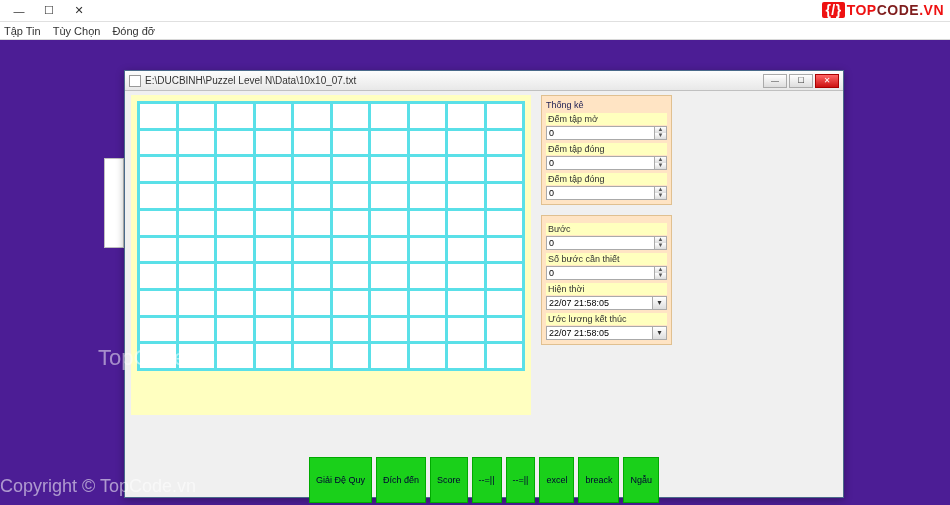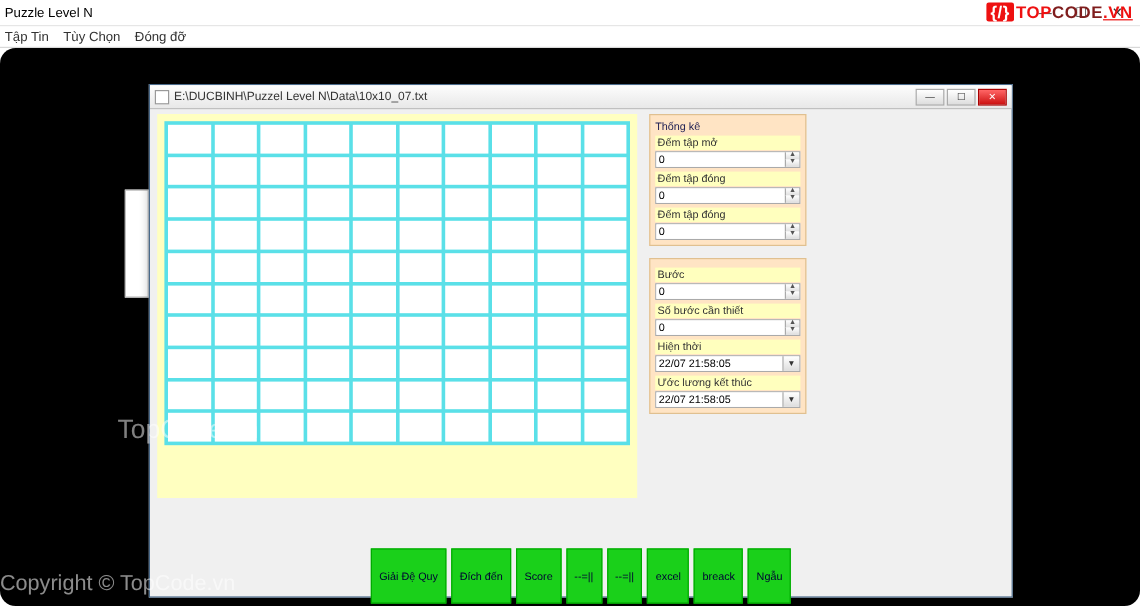--- a/index.html
+++ b/index.html
@@ -5,24 +5,24 @@
 * { box-sizing: border-box; margin: 0; padding: 0; font-family: "Segoe UI", Tahoma, sans-serif; }
 body { width: 950px; height: 505px; background: #fff; overflow: hidden; position: relative; }
 
 .outer-titlebar { height: 22px; background: #fff; border-bottom: 1px solid #e0e0e0; display: flex; align-items: center; padding: 0 4px; font-size: 11px; }
 .outer-titlebar .title { flex: 1; }
 .outer-titlebar .wbtn { width: 30px; text-align: center; font-size: 11px; color: #333; cursor: default; }
 
 .menubar { height: 18px; background: #fff; display: flex; align-items: center; padding: 0 4px; font-size: 11px; color: #333; border-bottom: 1px solid #d8d8d8; }
 .menubar span { margin-right: 12px; }
 
-.mdi { position: absolute; left: 0; right: 0; top: 40px; bottom: 0; background: #000000; border-radius: 13px; }
+.mdi { position: absolute; left: 0; right: 0; top: 40px; bottom: 0; background: #4c1d95; }
 
 .brand { position: absolute; right: 6px; top: 2px; font-size: 14px; font-weight: 700; letter-spacing: .5px; }
-.brand .tc1 { color: #e11; } .brand .tc2 { color: #7f1d1d; } .brand .tc3 { color: #e11; text-decoration: underline; }
+.brand .tc1 { color: #e11; } .brand .tc2 { color: #7f1d1d; } .brand .tc3 { color: #e11; }
 .brand .brace { display:inline-block; background:#e11; color:#fff; padding:0 3px; border-radius:2px; margin-right:2px; font-weight:900; }
 
 .wm1 { position: absolute; left: 98px; top: 290px; font-size: 22px; color: rgba(255,255,255,.5); font-weight: 500; z-index: 500; pointer-events:none;margin-top:15px; }
 .wm2 { position: absolute; left: 0; right: 0; bottom: 8px; font-size: 18px; color: rgba(255,255,255,.55); z-index: 500; pointer-events:none; }
 
 .bgwin { position: absolute; left: 104px; top: 118px; width: 20px; height: 90px; background:#fff; border:1px solid #c0c0c0; }
 
 .child { position: absolute; left: 124px; top: 30px; width: 720px; height: 428px; background: #f0f0f0; border: 1px solid #4a6a8a; box-shadow: 0 2px 8px rgba(0,0,0,.3); }
 .child-titlebar { height: 20px; background: linear-gradient(#fdfdfd,#e8e8e8); display:flex; align-items:center; padding:0 4px; font-size: 10px; color:#333; border-bottom:1px solid #c0c0c0; }
 .child-titlebar .icon { width:12px; height:12px; background:#fff; border:1px solid #999; margin-right:4px; }
@@ -54,21 +54,20 @@
 
 .stats2 { position:absolute; left:410px; top:120px; width:131px; background:#ffe4c4; border:1px solid #e0c090; padding:4px; font-size:9px; color:#333; }
 
 .bottom-btns { position:absolute; left:0; right:0; bottom:6px; height:22px; display:flex; justify-content:center; gap:4px; align-items:center; }
 .bbtn { background:#1ad01a; border:1px solid #0a0; font-size:9px; padding:17px 6px; color:#003; }
 </style>
 </head>
 <body>
 
 <div class="outer-titlebar">
-  <span class="title">Puzzle Level N</span>
   <span class="wbtn">—</span>
   <span class="wbtn">☐</span>
   <span class="wbtn">✕</span>
 </div>
 
 <div class="menubar">
   <span>Tập Tin</span>
   <span>Tùy Chọn</span>
   <span>Đóng đỡ</span>
 </div>

